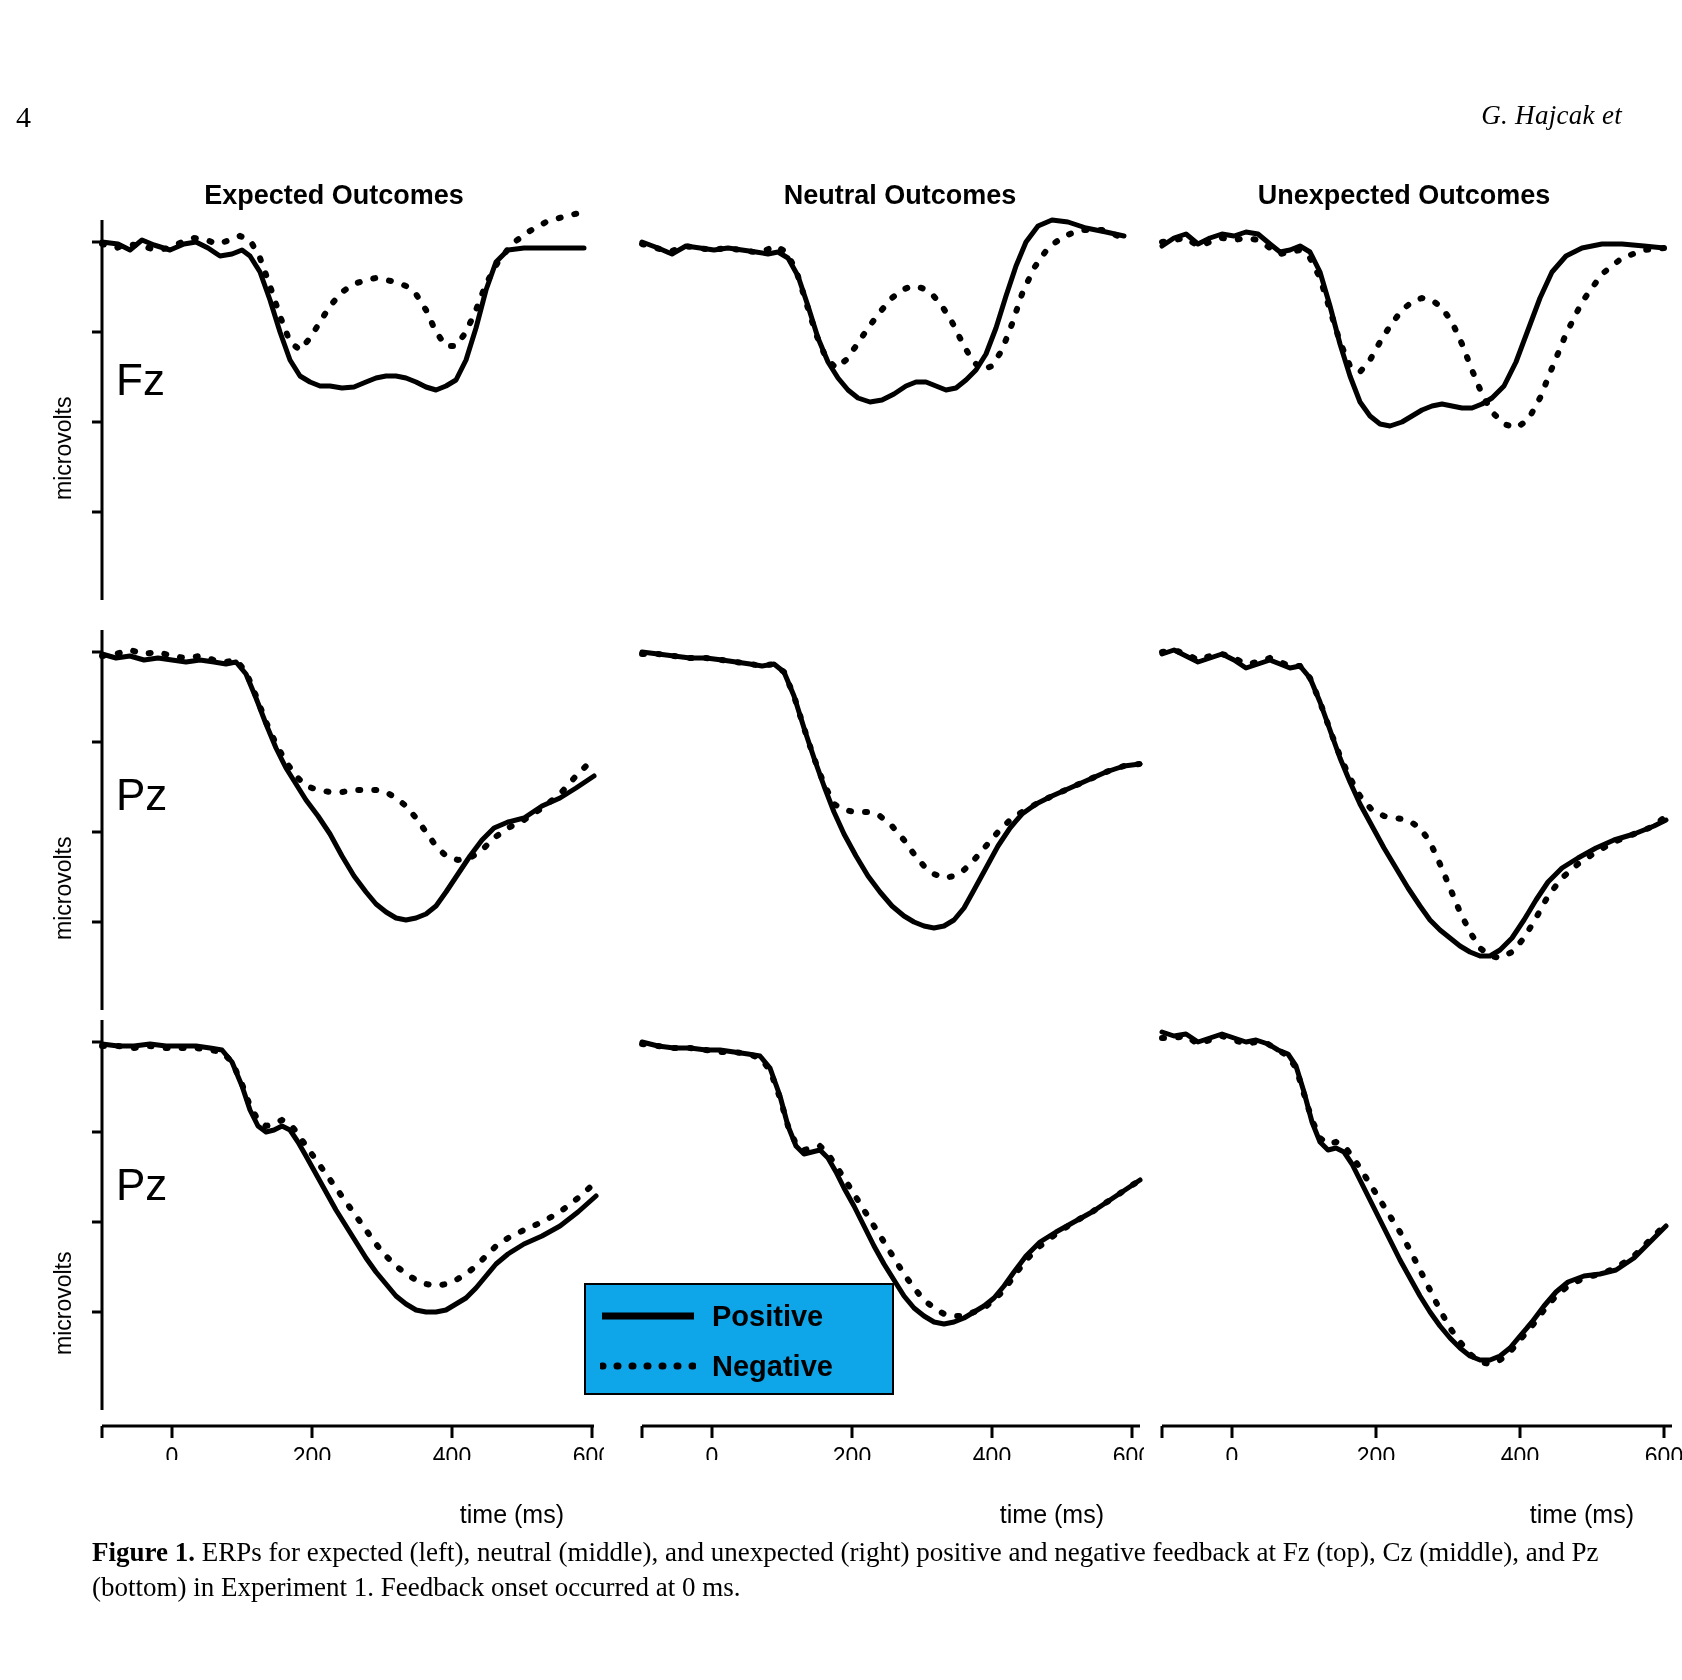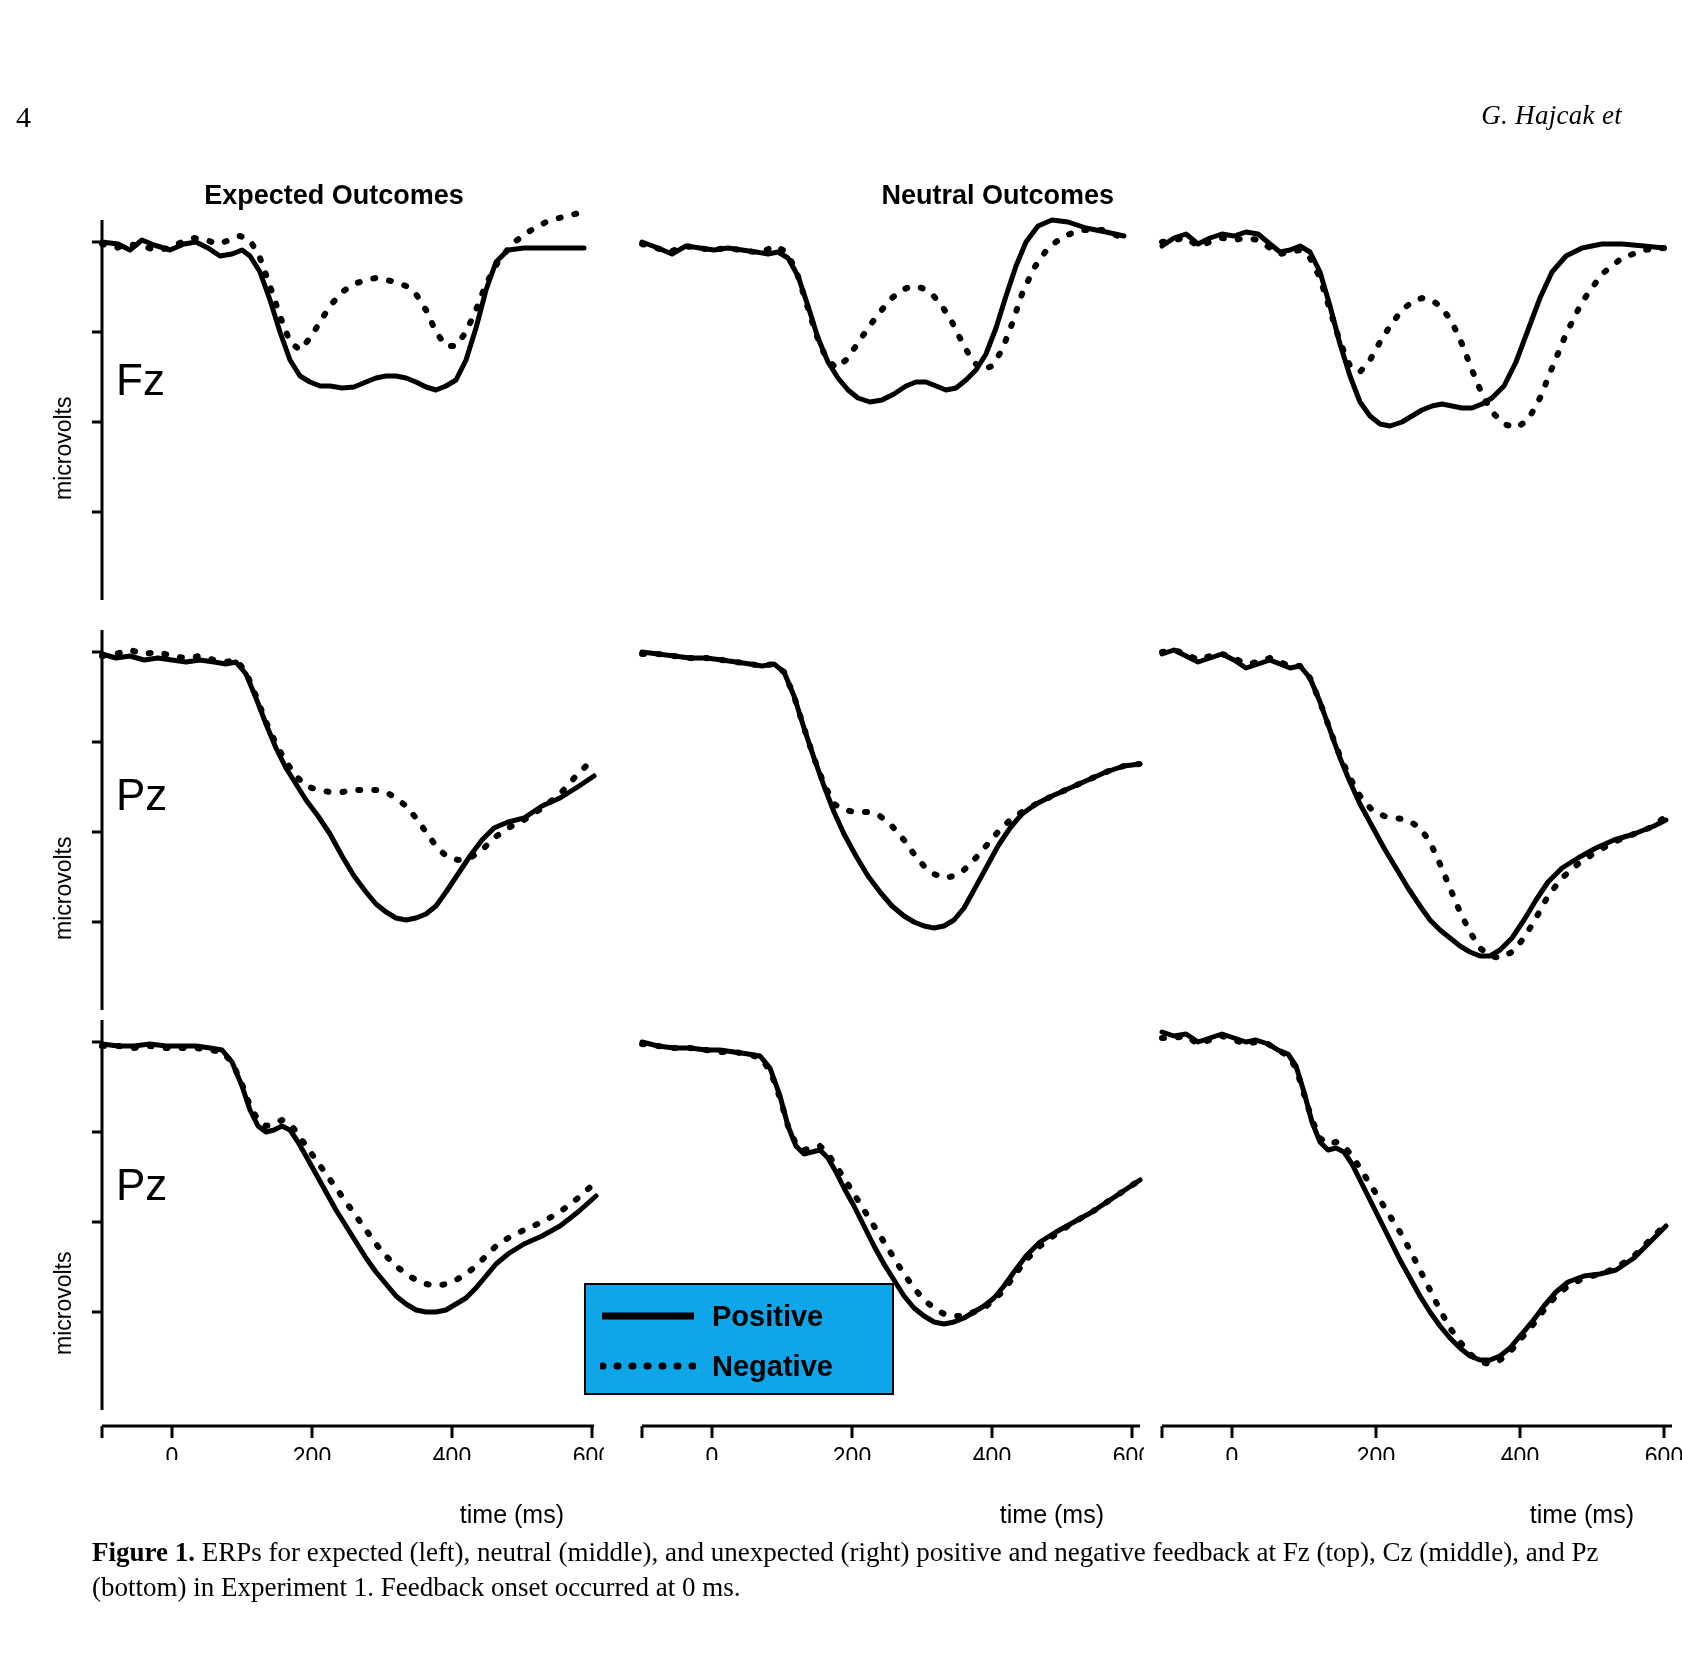--- a/index.html
+++ b/index.html
@@ -129,21 +129,22 @@
 <body>
 
 <div class="page">
 
   <div class="page-number">4</div>
   <div class="running-head">G. Hajcak et</div>
 
   <div class="grid">
 
     <div class="col-title" style="left:70px; top:20px; width:480px;">Expected Outcomes</div>
-    <div class="col-title" style="left:610px; top:20px; width:480px;text-align:right;">Neutral Outcomes</div>
+    <div class="col-title" style="left:636px; top:20px; width:480px;">Neutral Outcomes</div>
+    <div class="col-title" style="left:1140px; top:20px; width:480px;">Unexpected Outcomes</div>
 
     <div class="ylabel" style="left:26px; top:340px;">microvolts</div>
     <div class="site-label" style="left:92px; top:195px;">Fz</div>
 
     <div class="ylabel" style="left:26px; top:780px;">microvolts</div>
     <div class="site-label" style="left:92px; top:610px;">Pz</div>
 
     <div class="ylabel" style="left:26px; top:1195px;">microvolts</div>
     <div class="site-label" style="left:92px; top:1000px;">Pz</div>
 

